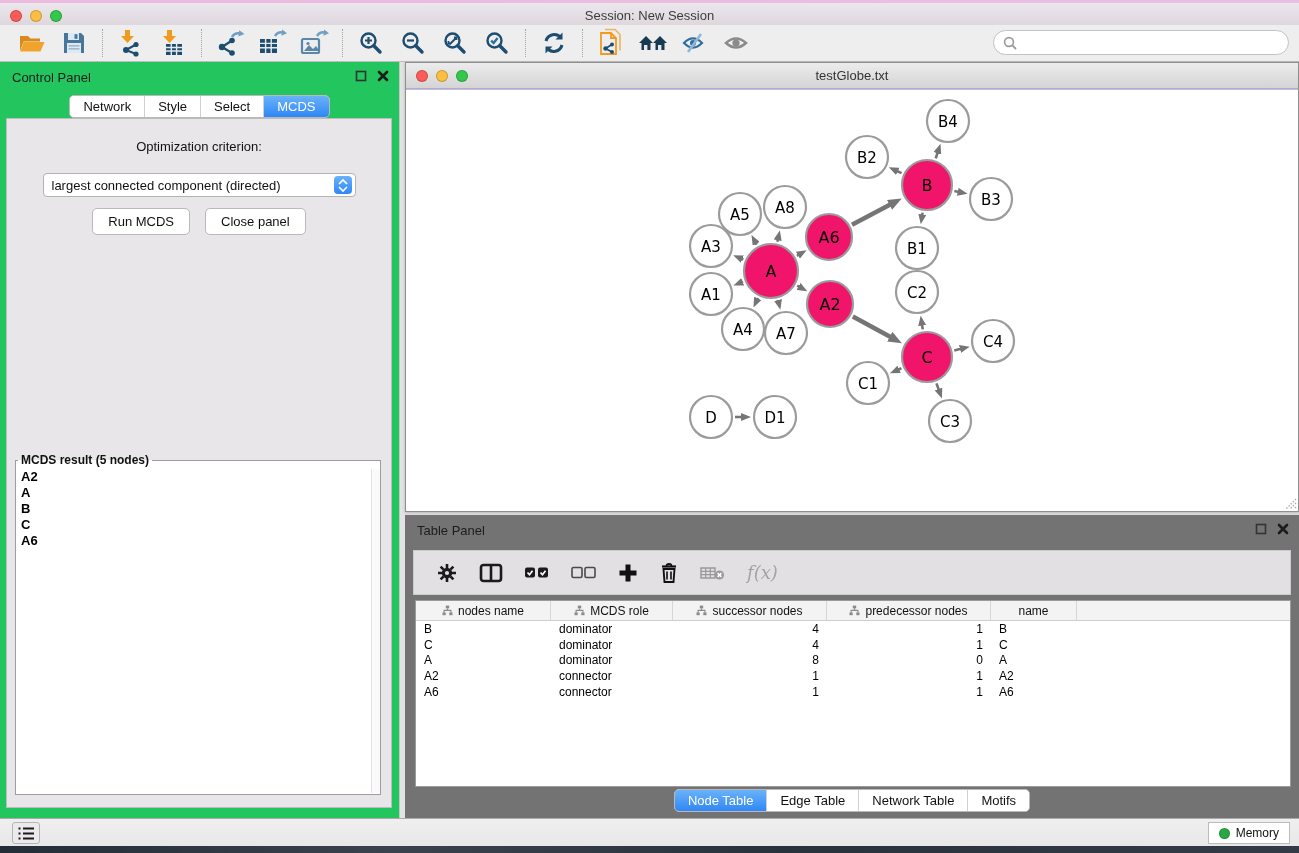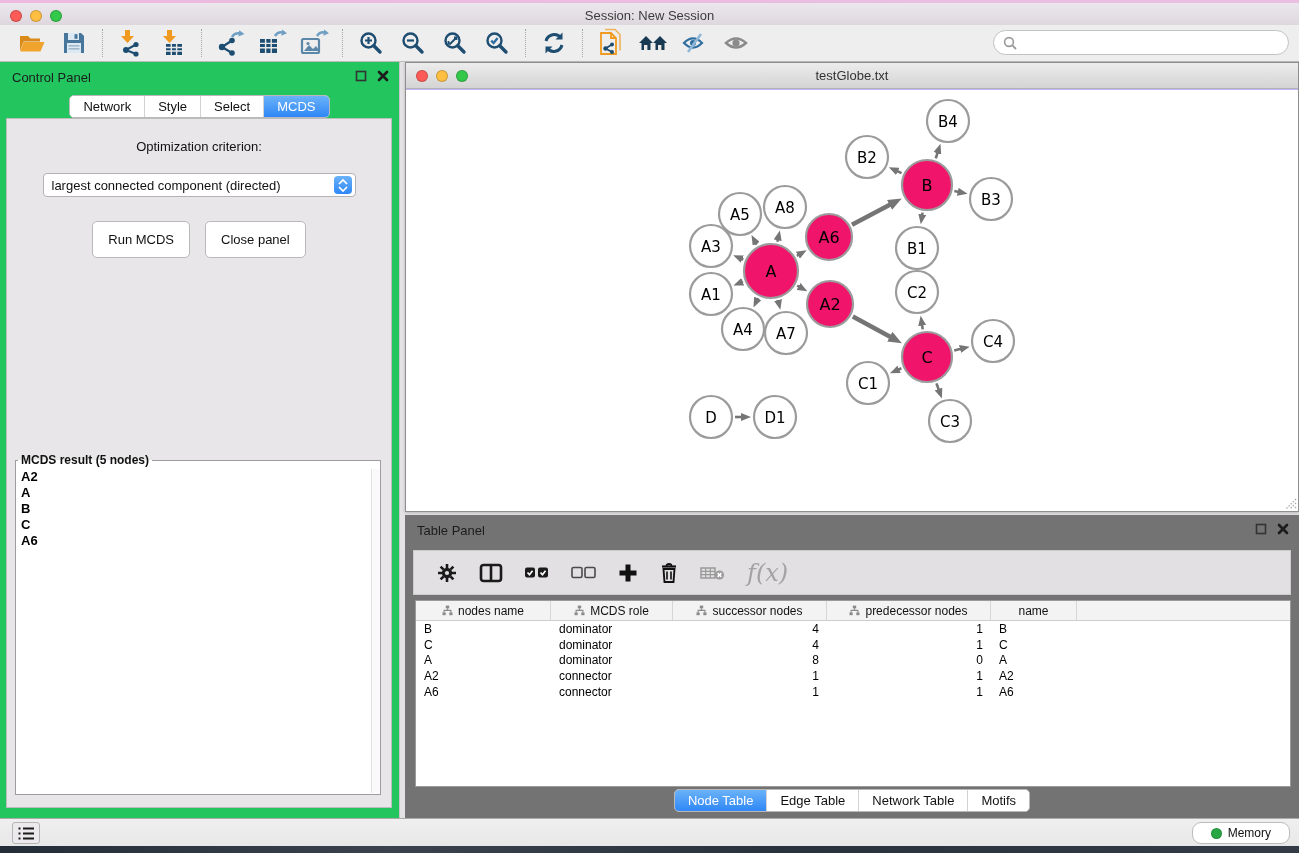--- a/index.html
+++ b/index.html
@@ -34,51 +34,51 @@
   .seg-tab:first-child { border-left:none; }
   .seg-tab.active { background:linear-gradient(#6ab2f9,#2f87f6); color:#fff; }
   .cp-tabs-row { display:flex; justify-content:center; margin-top:3px; }
   .cp-content { position:absolute; left:6px; right:7px; top:56px; bottom:10px; border:1px solid #bcbcbc; background:#e8e6e8; }
   .opt-label { text-align:center; margin-top:20px; font-size:13px; color:#111; }
   .select-row { display:flex; justify-content:center; margin-top:19px; }
   .mac-select { width:313px; height:24px; background:#fff; border:1px solid #b3b3b3; border-radius:4px; display:flex; align-items:center; position:relative; }
   .mac-select .sel-text { font-size:13px; margin-left:8px; color:#111; }
   .sel-stepper { position:absolute; right:3px; top:2px; width:18px; height:18px; border-radius:4px; background:linear-gradient(#6ab2f9,#2f87f6); display:flex; flex-direction:column; align-items:center; justify-content:center; gap:1px; }
   .btn-row { display:flex; justify-content:center; gap:15px; margin-top:11px; }
-  .mac-btn { background:#fff; border:1px solid #b9b9b9; border-radius:5px; font-size:13px; padding:3px 15px; color:#111; height:37px;margin-top:13px; }
+  .mac-btn { background:#fff; border:1px solid #b9b9b9; border-radius:5px; font-size:13px; padding:3px 15px; color:#111; height:27px; }
   .mcds-fieldset { position:absolute; left:8px; right:10px; top:334px; bottom:12px; border:1px solid #9d9d9d; background:#fff;font-weight:bold; }
   .mcds-fieldset legend { font-size:12px; color:#111; margin-left:2px; padding:0 3px; background:transparent; }
   .mcds-list { position:absolute; left:1px; right:10px; top:2px; bottom:1px; background:#fff; overflow:hidden; }
   .mcds-scroll { position:absolute; right:0; top:2px; bottom:1px; width:9px; background:#fafafa; border-left:1px solid #e3e3e3; }
   .list-item { font-size:13px; line-height:16px; padding-left:4px; color:#000; }
 
   
   .net-window { position:absolute; left:405px; top:0; width:894px; height:450px; border:1px solid #8e8e8e; background:#c4b5fd; box-shadow:0 1px 3px rgba(0,0,0,.2); }
   .net-titlebar { height:26px; background:linear-gradient(#ececec,#d4d4d4); border-bottom:1px solid #b2b2b2; display:flex; align-items:center; position:relative; }
   .net-titlebar .title { position:absolute; left:0; right:0; text-align:center; font-size:13px; color:#333; }
   .net-canvas { position:absolute; left:0; top:27px; right:0; bottom:0; background:#fff; overflow:hidden; }
   .resize-grip { position:absolute; right:1px; bottom:1px; }
 
   
   .table-panel { position:absolute; left:405px; top:453px; width:894px; height:303px; background:#737373; }
   .tp-toolbar { position:absolute; left:8px; right:8px; top:35px; height:45px; background:#e2e0e2; border:1px solid #cccacc; display:flex; align-items:center; gap:21px; padding-left:22px; }
   .tp-icon { display:flex; align-items:center; justify-content:center; }
-  .fx { font-family:"DejaVu Serif","Liberation Serif",serif; font-style:italic; font-size:24px; color:#a3a3a3; }
+  .fx { font-family:"DejaVu Serif","Liberation Serif",serif; font-style:italic; font-size:18px; color:#a3a3a3; }
   .data-table { position:absolute; left:10px; right:8px; top:85px; height:187px; border:1px solid #9a9a9a; background:#fff; overflow:hidden; }
   .thead { display:flex; height:20px; background:#f3f3f3; border-bottom:1px solid #cfcfcf; }
   .th { display:flex; align-items:center; justify-content:center; gap:5px; font-size:12px; color:#111; border-right:1px solid #d6d6d6; height:100%; }
   .th:last-child { border-right:none; }
   .tr { display:flex; height:15.7px; align-items:center; }
   .td { font-size:12px; color:#000; padding:0 8px; white-space:nowrap; overflow:hidden; }
   .tp-tabs-row { position:absolute; left:0; right:0; top:274px; display:flex; justify-content:center; }
 
   
   .statusbar { position:absolute; left:0; top:818px; width:1299px; height:28px; background:linear-gradient(#f0eff0,#e9e8e9); border-top:1px solid #ababab; }
   .list-btn { position:absolute; left:12px; top:3px; width:28px; height:22px; border:1px solid #b5b5b5; border-radius:3px; background:#eceaec; display:flex; align-items:center; justify-content:center; }
-  .memory-btn { position:absolute; right:9px; top:3px; height:22px; background:#fff; border:1px solid #bcbcbc; border-radius:9px; display:flex; align-items:center; gap:6px; padding:0 18px; font-size:12px; color:#111; }
+  .memory-btn { position:absolute; right:9px; top:3px; height:22px; background:#fff; border:1px solid #bcbcbc; border-radius:0; display:flex; align-items:center; gap:6px; padding:0 10px; font-size:12px; color:#111; }
   .mem-dot { width:11px; height:11px; border-radius:50%; background:#28a745; border:0.5px solid rgba(0,0,0,.15); }
   .bottom-strip { position:absolute; left:0; top:846px; width:1299px; height:7px; background:linear-gradient(90deg,#232d38,#39424d 30%,#28323c 60%,#333c46); }
 
   svg { display:block; }
   .win-icon-btn { cursor:default; }
 </style>
 </head>
 <body>
 
 <div class="top-strip"></div>

